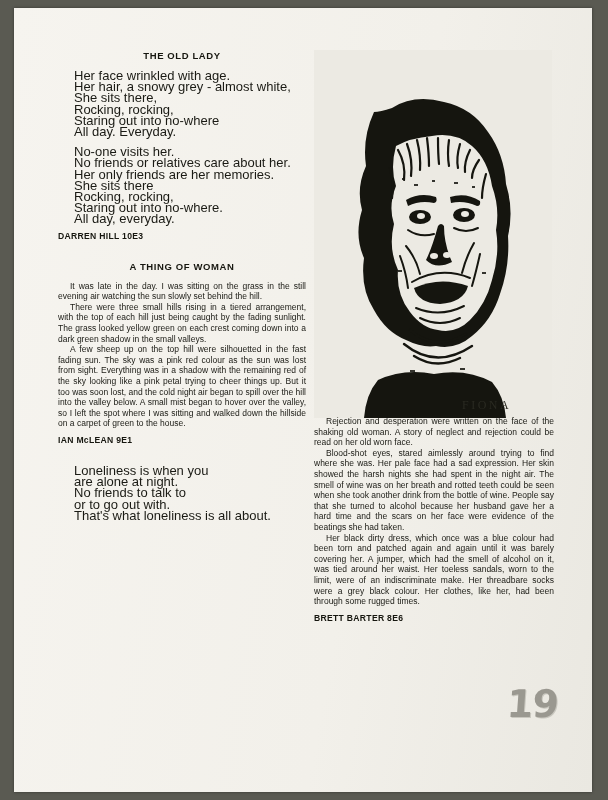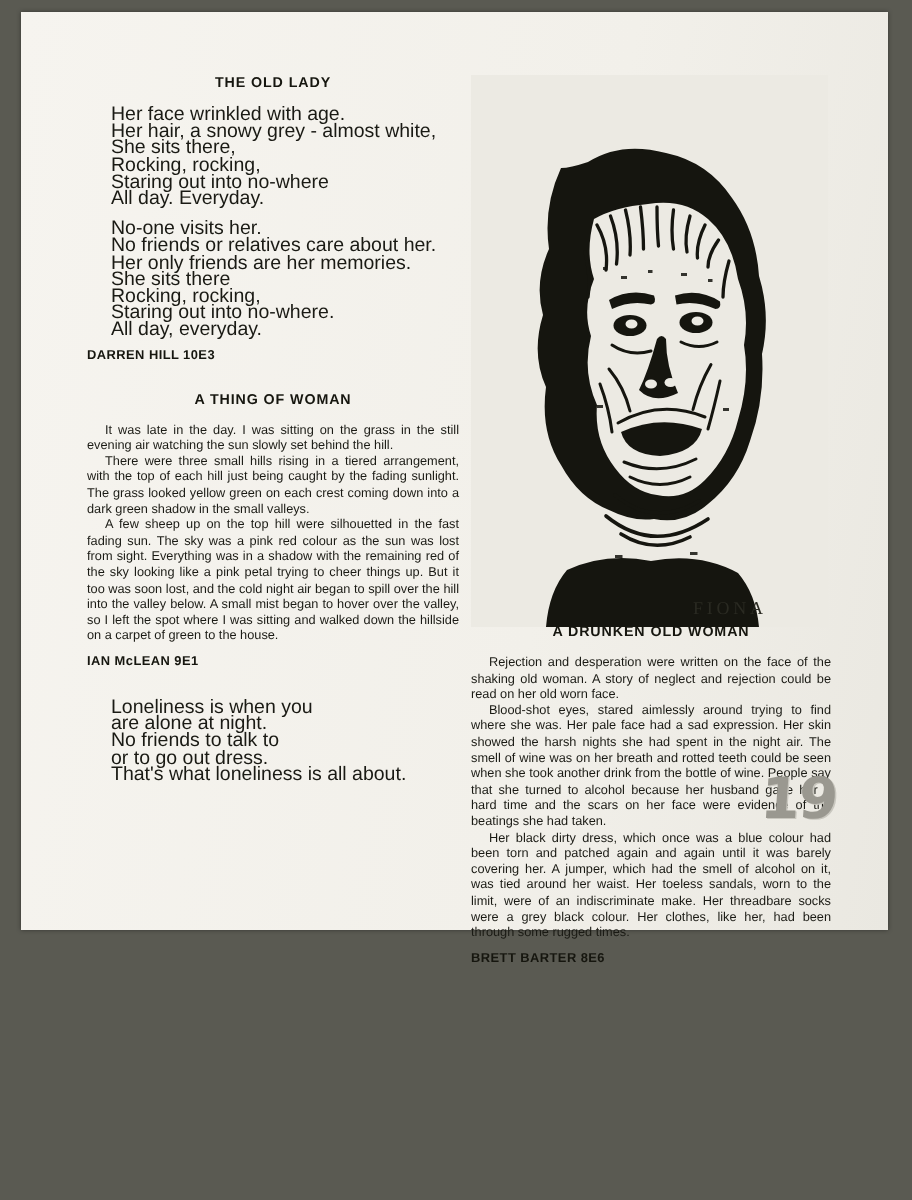--- a/index.html
+++ b/index.html
@@ -11,21 +11,21 @@
     width: 608px;
     height: 800px;
     overflow: hidden;
     font-family: "Liberation Sans", sans-serif;
   }
   .page {
     position: absolute;
     left: 14px;
     top: 8px;
     width: 578px;
-    height: 612px;
+    height: 784px;
     background: #f3f1ec;
     box-shadow: 0 0 3px rgba(0,0,0,0.4);
   }
   .page-inner {
     position: absolute;
     left: 0; top: 0; right: 0; bottom: 0;
     background: linear-gradient(100deg, #f6f4ef 0%, #f2f0ea 60%, #eae8e1 100%);
   }
   .col-left {
     position: absolute;
@@ -161,21 +161,21 @@
           <p>A few sheep up on the top hill were silhouetted in the fast fading sun. The sky was a pink red colour as the sun was lost from sight. Everything was in a shadow with the remaining red of the sky looking like a pink petal trying to cheer things up. But it too was soon lost, and the cold night air began to spill over the hill into the valley below. A small mist began to hover over the valley, so I left the spot where I was sitting and walked down the hillside on a carpet of green to the house.</p>
         </div>
         <div class="byline">IAN McLEAN 9E1</div>
       </div>
 
       <div class="block">
         <div class="poem">
           <div class="stanza" style="white-space:pre-line">Loneliness is when you
 are alone at night.
 No friends to talk to
-or to go out dress.
+or to go out with.
 That's what loneliness is all about.</div>
         </div>
       </div>
 
     </div>
 
     <div class="photo-wrap">
       <div class="photo">
         <svg width="238" height="368" viewBox="0 0 238 368" xmlns="http://www.w3.org/2000/svg">
           <rect x="0" y="0" width="238" height="368" fill="#eceae3"></rect>
@@ -263,21 +263,20 @@
             <rect x="96" y="320" width="5" height="2"></rect>
             <rect x="146" y="318" width="5" height="2"></rect>
           </g>
         </svg>
       </div>
       <div class="fiona-label">FIONA</div>
     </div>
 
     <div class="col-right-text">
       <div class="block">
-        <div class="title right-title">A DRUNKEN OLD WOMAN</div>
         <div class="prose">
           <p>Rejection and desperation were written on the face of the shaking old woman. A story of neglect and rejection could be read on her old worn face.</p>
           <p>Blood-shot eyes, stared aimlessly around trying to find where she was. Her pale face had a sad expression. Her skin showed the harsh nights she had spent in the night air. The smell of wine was on her breath and rotted teeth could be seen when she took another drink from the bottle of wine. People say that she turned to alcohol because her husband gave her a hard time and the scars on her face were evidence of the beatings she had taken.</p>
           <p>Her black dirty dress, which once was a blue colour had been torn and patched again and again until it was barely covering her. A jumper, which had the smell of alcohol on it, was tied around her waist. Her toeless sandals, worn to the limit, were of an indiscriminate make. Her threadbare socks were a grey black colour. Her clothes, like her, had been through some rugged times.</p>
         </div>
         <div class="byline">BRETT BARTER 8E6</div>
       </div>
     </div>
 
     <div class="page-number">

